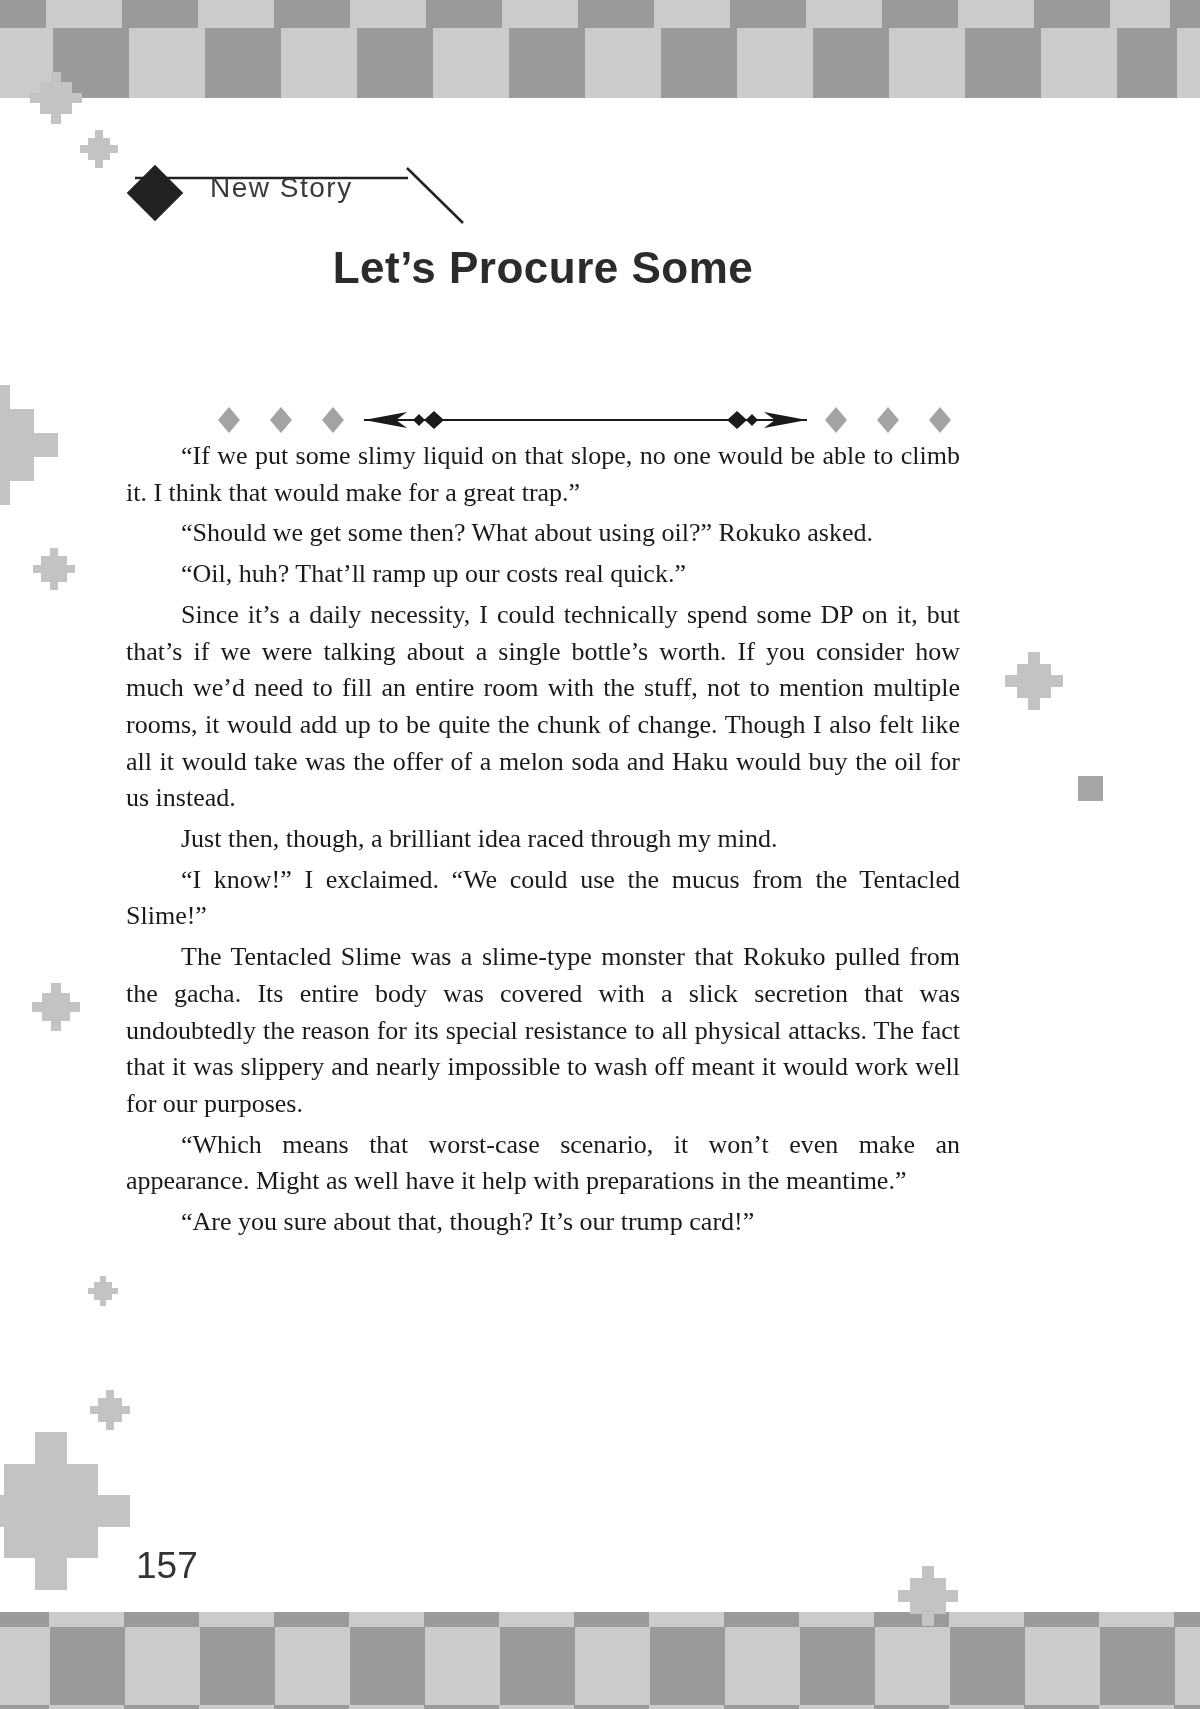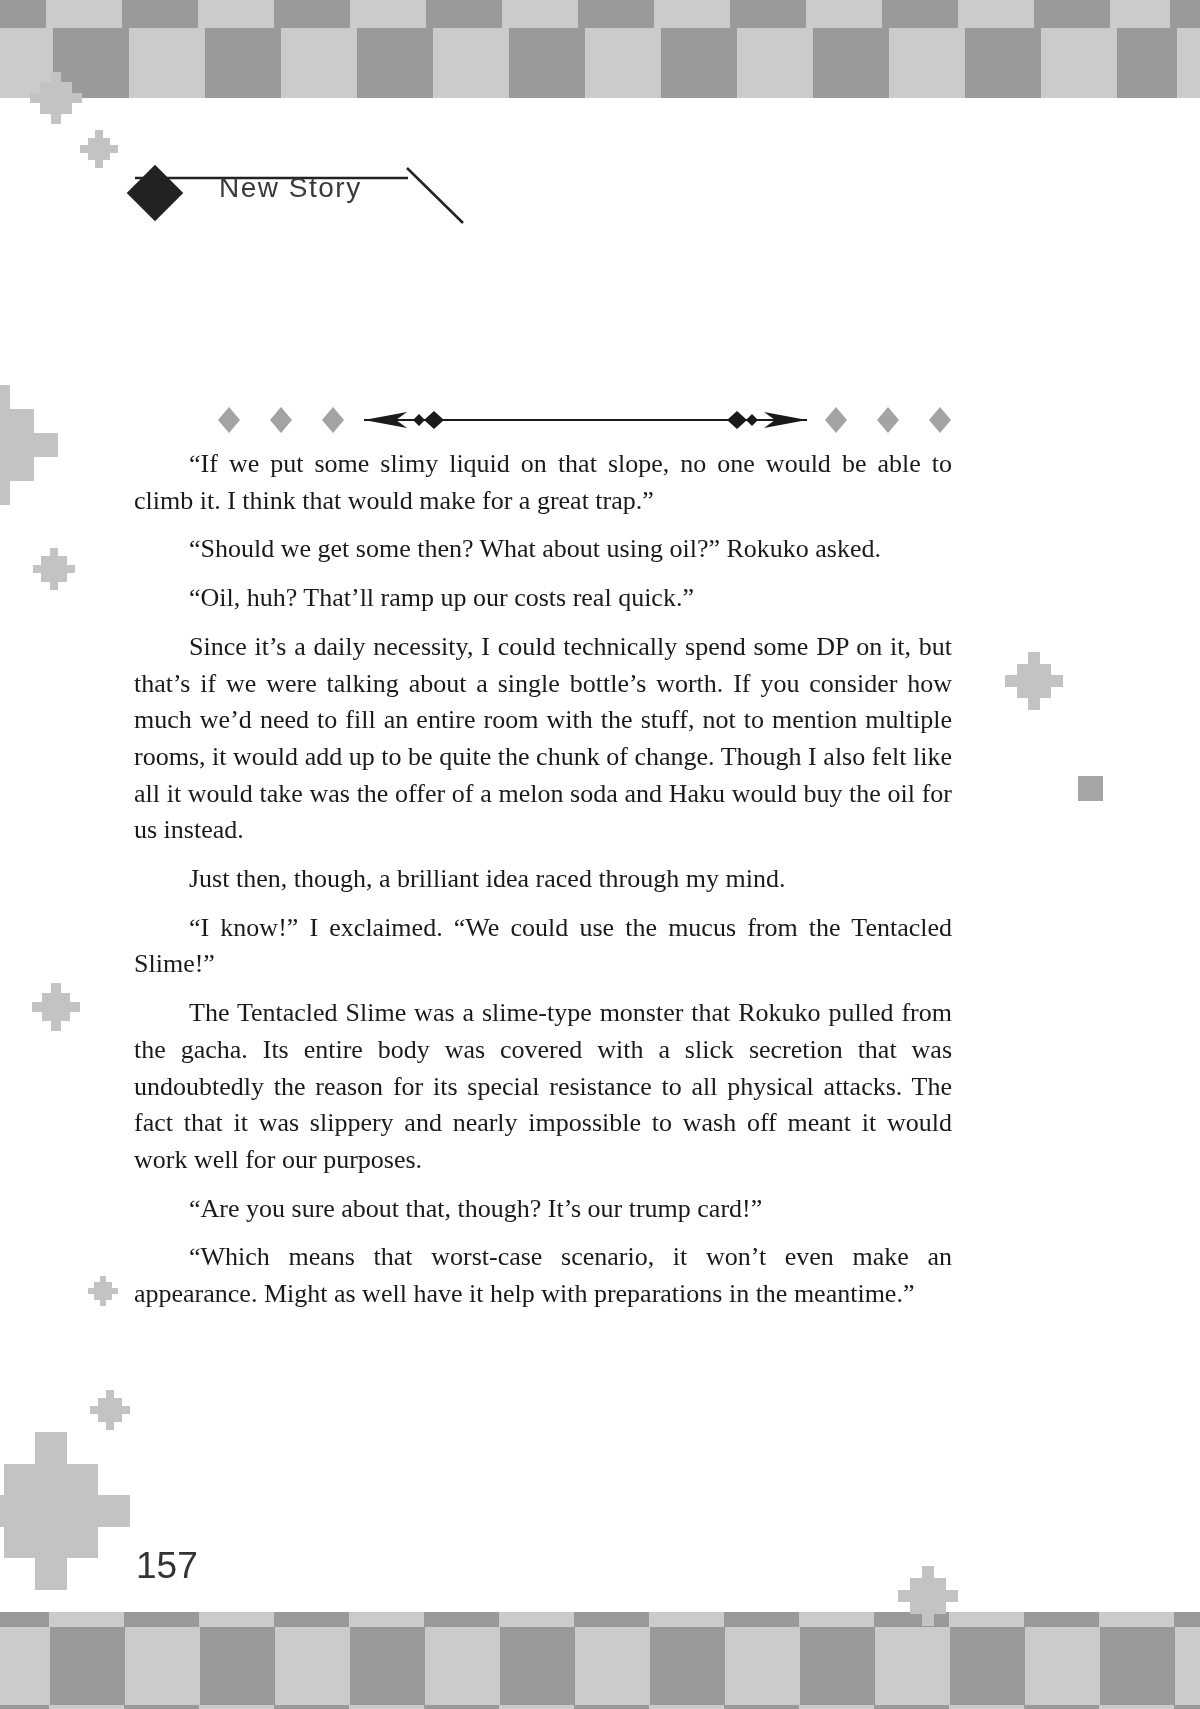--- a/index.html
+++ b/index.html
@@ -23,37 +23,37 @@
   .b-row2{top:1627px;height:78px;background:repeating-linear-gradient(90deg,var(--checker-light) 0 75px,var(--checker-dark) 75px 150px);background-position:-25px 0;}
   .b-row3{top:1705px;height:4px;background:repeating-linear-gradient(90deg,var(--checker-dark) 0 75px,var(--checker-light) 75px 150px);background-position:-26px 0;}
   
   .cross{position:absolute;color:var(--cross);}
   .sq-deco{position:absolute;background:#a5a5a5;}
   
   .kicker-diamond{position:absolute;left:135px;top:173px;width:40px;height:40px;background:var(--ink);transform:rotate(45deg);}
   .kicker-lines{position:absolute;left:120px;top:145px;}
   .kicker-label{
     position:absolute;left:210px;top:172px;
-    font-family:"Liberation Sans", sans-serif;font-size:28px;letter-spacing:1.5px;color:#3a3a3a;margin-left:9px;
+    font-family:"Liberation Sans", sans-serif;font-size:28px;letter-spacing:1.5px;color:#3a3a3a;
   }
   
   .title{
     position:absolute;left:122px;top:240px;width:842px;
     text-align:center;font-family:"Liberation Sans", sans-serif;font-weight:bold;
     font-size:44px;line-height:56px;color:#2b2b2b;letter-spacing:0.5px;
   }
   
   .divider{position:absolute;left:218px;top:403px;}
   
   .body-text{
     position:absolute;left:122px;top:434px;width:842px;
     font-size:26px;line-height:36.7px;color:var(--body-ink);
     text-align:justify;
   }
-  .body-text p{margin:12px;text-indent:55px;}
+  .body-text p{margin:4px;text-indent:55px;}
   
   .page-number{
     position:absolute;left:136px;top:1545px;
     font-family:"Liberation Sans", sans-serif;font-size:37px;color:#333333;
   }
 </style>
 </head>
 <body>
 
 <svg width="0" height="0" style="position:absolute" aria-hidden="true">
@@ -101,21 +101,21 @@
   </svg>
 
 <div class="kicker-diamond"></div>
 <svg class="kicker-lines" width="350" height="85" viewBox="0 0 350 85">
   <line x1="15" y1="33" x2="288" y2="33" stroke="#222" stroke-width="2.5"></line>
   <line x1="287" y1="23" x2="343" y2="78" stroke="#222" stroke-width="2.5"></line>
 </svg>
 <div class="kicker-label">New Story</div>
 
 <h1 class="title" style="margin:0">
-  <br>
+  <span>Let’s Procure Some</span><br>
 </h1>
 
 <svg class="divider" width="734" height="34" viewBox="0 0 734 34">
 
   <polygon points="0,17 11,4 22,17 11,30" fill="var(--diamond)"></polygon>
   <polygon points="52,17 63,4 74,17 63,30" fill="var(--diamond)"></polygon>
   <polygon points="104,17 115,4 126,17 115,30" fill="var(--diamond)"></polygon>
 
   <line x1="146" y1="17" x2="589" y2="17" stroke="#1a1a1a" stroke-width="2"></line>
 
@@ -133,22 +133,22 @@
 </svg>
 
 <div class="body-text">
     <p>“If we put some slimy liquid on that slope, no one would be able to climb it. I think that would make for a great trap.”</p>
     <p>“Should we get some then? What about using oil?” Rokuko asked.</p>
     <p>“Oil, huh? That’ll ramp up our costs real quick.”</p>
     <p>Since it’s a daily necessity, I could technically spend some DP on it, but that’s if we were talking about a single bottle’s worth. If you consider how much we’d need to fill an entire room with the stuff, not to mention multiple rooms, it would add up to be quite the chunk of change. Though I also felt like all it would take was the offer of a melon soda and Haku would buy the oil for us instead.</p>
     <p>Just then, though, a brilliant idea raced through my mind.</p>
     <p>“I know!” I exclaimed. “We could use the mucus from the Tentacled Slime!”</p>
     <p>The Tentacled Slime was a slime-type monster that Rokuko pulled from the gacha. Its entire body was covered with a slick secretion that was undoubtedly the reason for its special resistance to all physical attacks. The fact that it was slippery and nearly impossible to wash off meant it would work well for our purposes.</p>
+    <p>“Which means that worst-case scenario, it won’t even make an appearance. Might as well have it help with preparations in the meantime.”</p>
     <p>“Are you sure about that, though? It’s our trump card!”</p>
-    <p>“Which means that worst-case scenario, it won’t even make an appearance. Might as well have it help with preparations in the meantime.”</p>
   </div>
 
 <div class="page-number">157</div>
 
 <div class="checker-row b-row1"></div>
 <div class="checker-row b-row2"></div>
 <div class="checker-row b-row3"></div>
 
 <svg class="cross" style="left:898px;top:1566px;width:60px;height:60px;z-index:2">
     <use href="#px-plus"></use>

